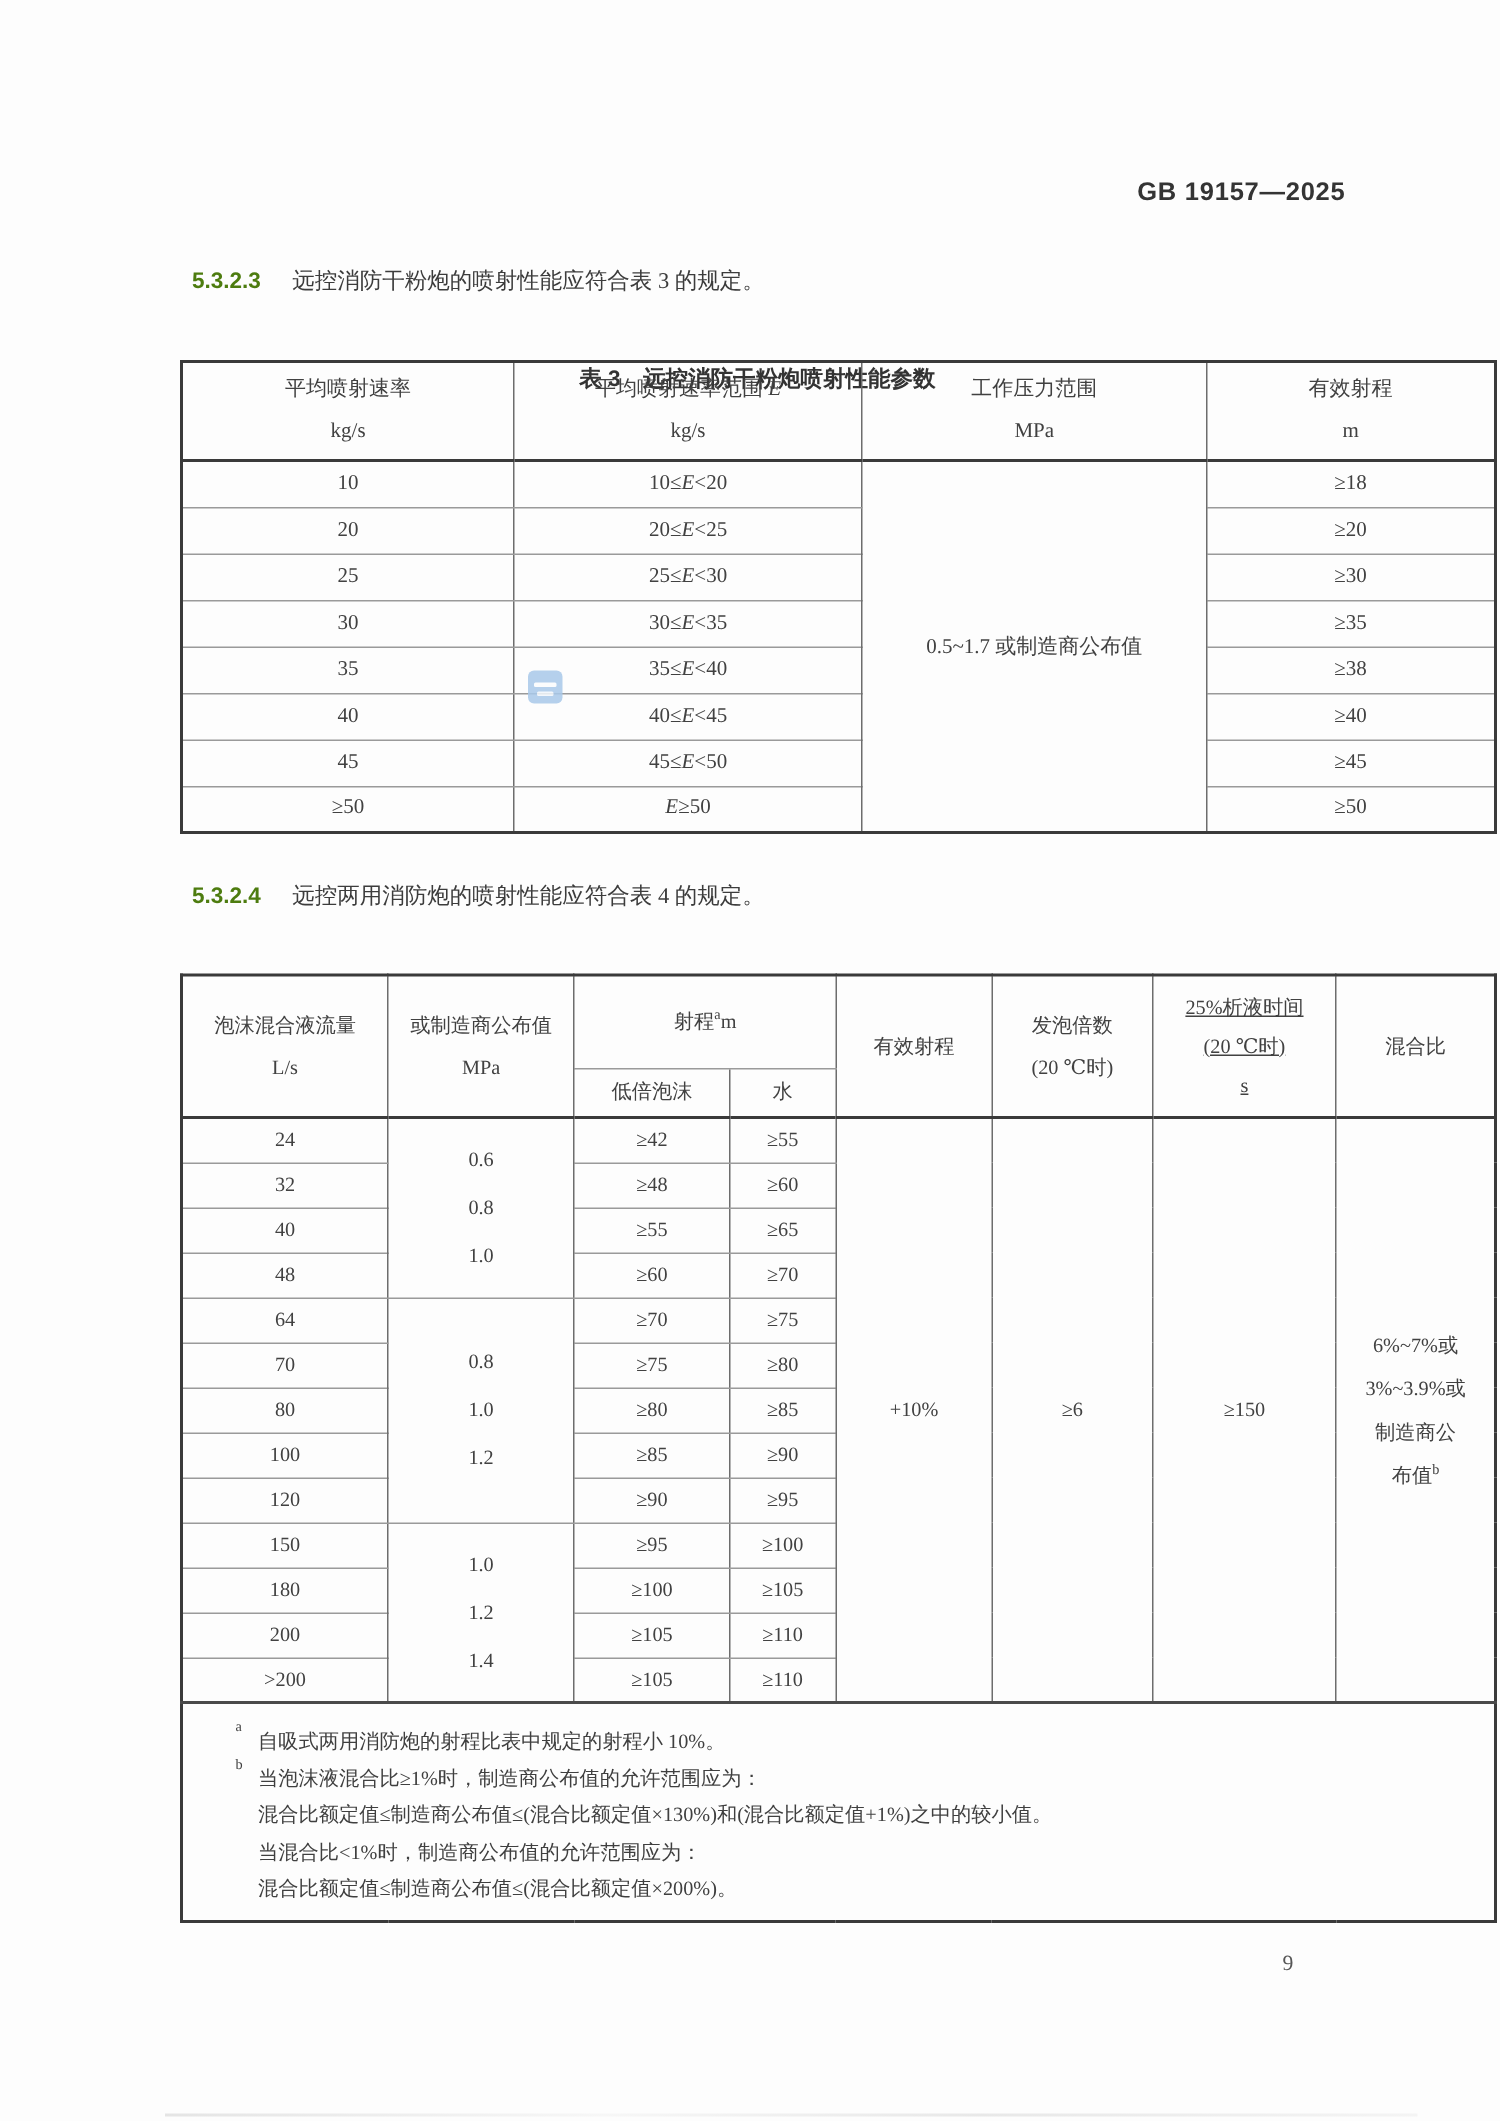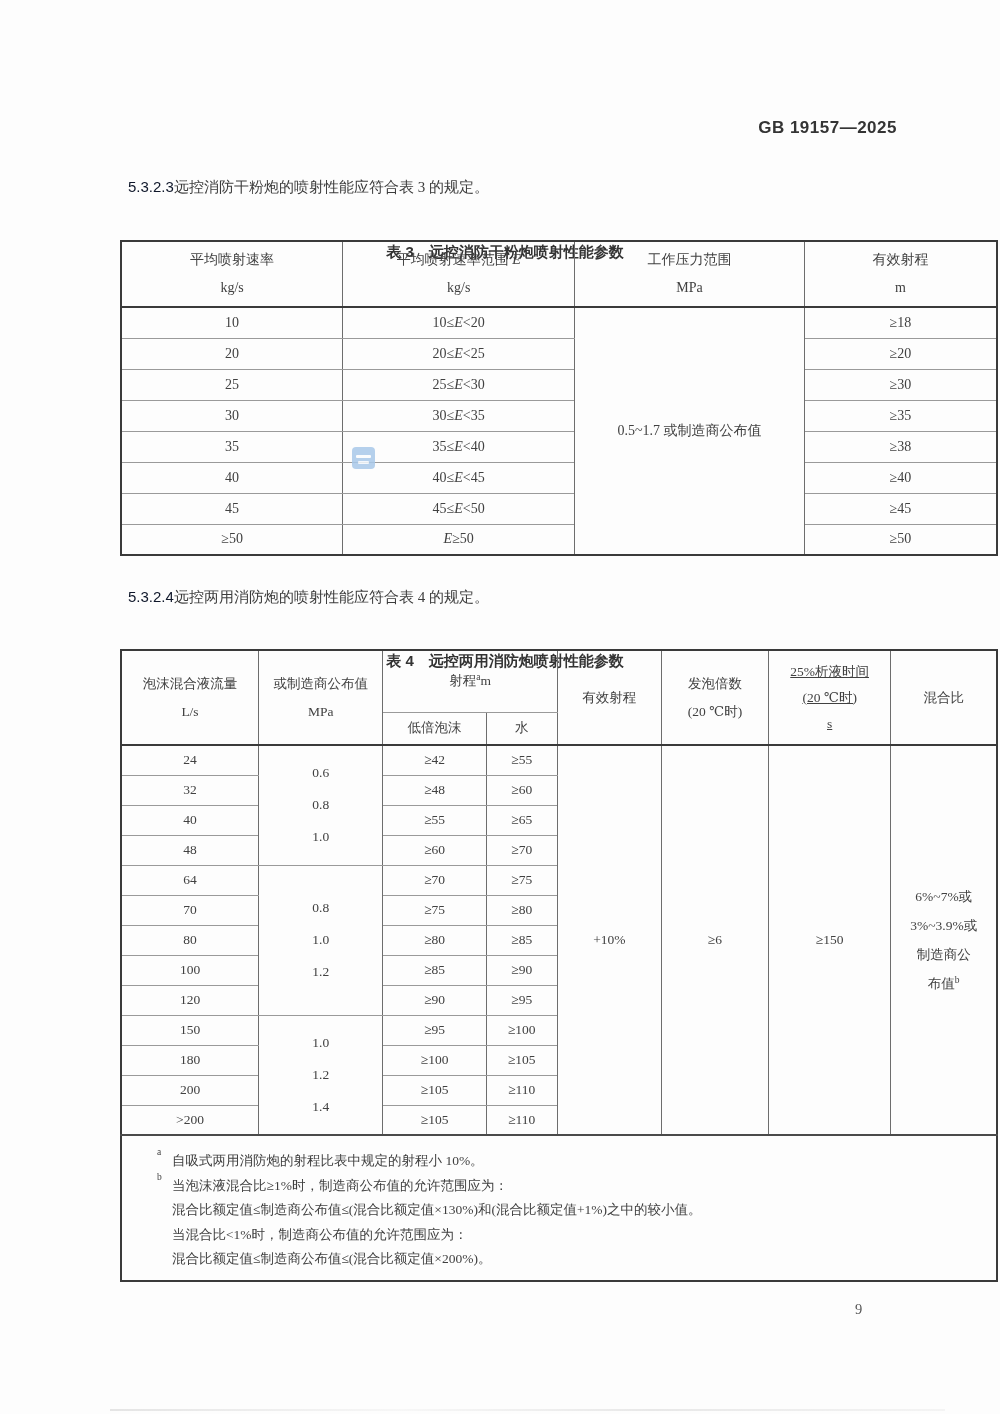--- a/index.html
+++ b/index.html
@@ -9,22 +9,22 @@
   }
   
   .header-code{
     position:absolute;top:118px;left:0;right:103px;text-align:right;
     font-family:"Liberation Sans","DejaVu Sans",sans-serif;font-weight:700;
     font-size:17px;letter-spacing:0.5px;color:#343434;
   }
   
   .section{position:absolute;left:113px;font-size:15px;color:#3c3c3c;white-space:pre;}
   .section .sec-num{
-    font-family:"Liberation Sans","DejaVu Sans",sans-serif;font-weight:400;
-    margin-right:0;color:#0f172a;
+    font-family:"Liberation Sans","DejaVu Sans",sans-serif;font-weight:700;
+    margin-right:21px;color:#4d7c0f;
   }
   #section-5323{top:161px;}
   #section-5324{top:571px;}
   
   .table-title{
     position:absolute;left:120px;width:770px;text-align:center;white-space:pre;
     font-family:"Liberation Sans","DejaVu Sans",sans-serif;font-weight:700;
     font-size:15px;color:#333;margin-top:40px;
   }
   #table3-title{top:203px;}
@@ -163,21 +163,20 @@
           <td><i>E</i>≥50</td>
           <td>≥50</td>
         </tr>
     </tbody>
   </table>
 
   <div class="section" id="section-5324">
     <span class="sec-num">5.3.2.4</span><span>远控两用消防炮的喷射性能应符合表 4 的规定。</span>
   </div>
 
-  <div class="table-title" id="table4-title">表 4　远控两用消防炮喷射性能参数</div>
 
   <table id="table4">
     <colgroup>
       <col style="width:15.7%">
         <col style="width:14.2%">
         <col style="width:11.8%">
         <col style="width:8.1%">
       <col style="width:11.9%">
         <col style="width:12.2%">
         <col style="width:14.0%">

